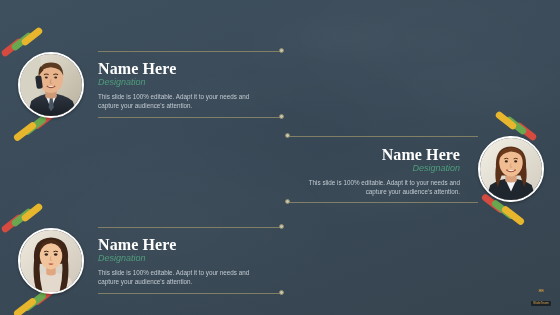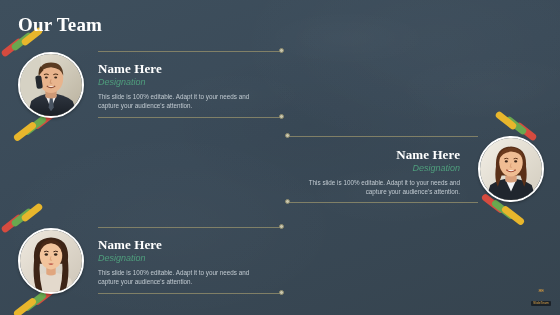--- a/index.html
+++ b/index.html
@@ -91,21 +91,21 @@
   }
   .stick.red    { background:#d64b3f; }
   .stick.green  { background:#6aa84f; }
   .stick.yellow { background:#e8b62c; }
 
   
   .txt { position:absolute; z-index:8; }
   .name {
     font-family:"Liberation Serif", serif;
     font-weight:bold;
-    font-size:13px;
+    font-size:16px;
     color:#ffffff;
     line-height:13px;
     letter-spacing:0.1px;
   }
   .desig {
     font-family:"Liberation Sans", sans-serif;
     font-style:italic;
     font-size:9px;
     color:#4f9e7d;
     line-height:13px;
@@ -155,21 +155,20 @@
     font-size:3.4px;
     color:#d8a24a;
     line-height:5px;
   }
 </style>
 </head>
 <body>
 
 <div class="slide">
 
-  <div class="title">Our Team</div>
 
   <div class="conn" style="left:98px; top:51px;  width:184px;"></div>
   <div class="dot" style="left:279px; top:48px;"></div>
 
   <div class="conn" style="left:98px; top:117px; width:184px;"></div>
   <div class="dot" style="left:279px; top:114px;"></div>
 
   <div class="conn" style="left:288px; top:136px; width:190px;"></div>
   <div class="dot" style="left:285px; top:133px;"></div>
 

